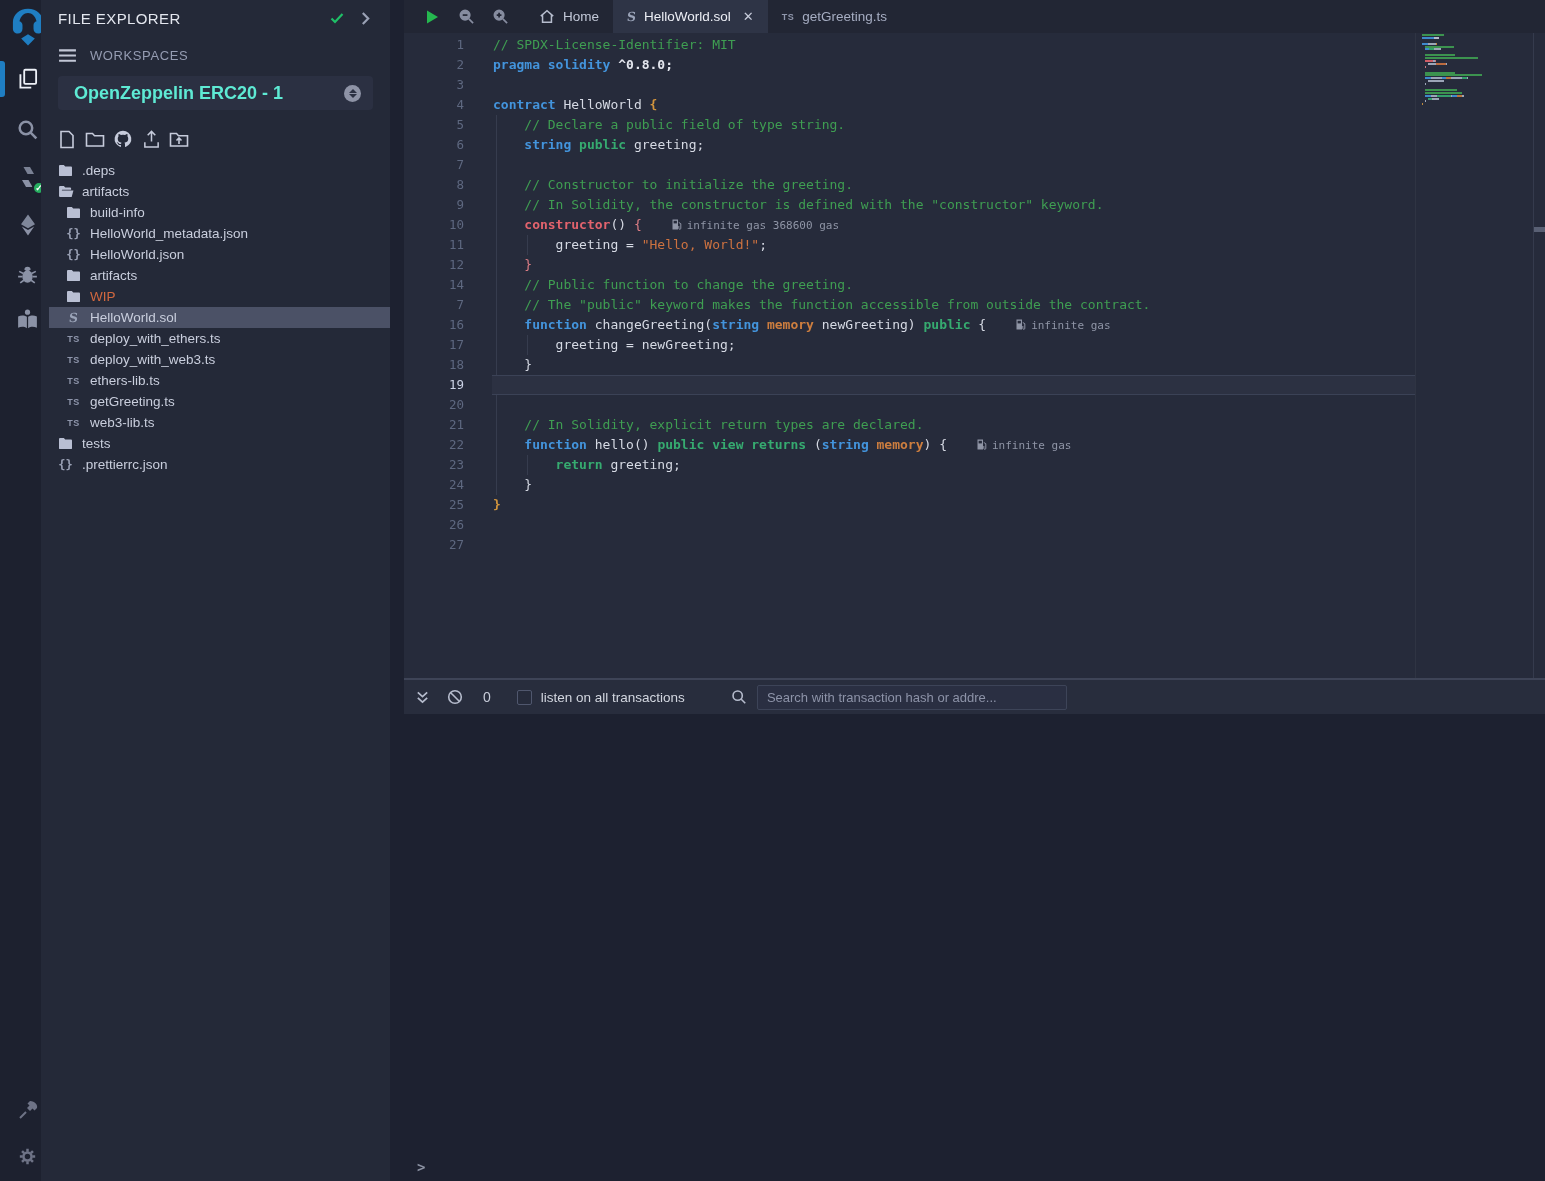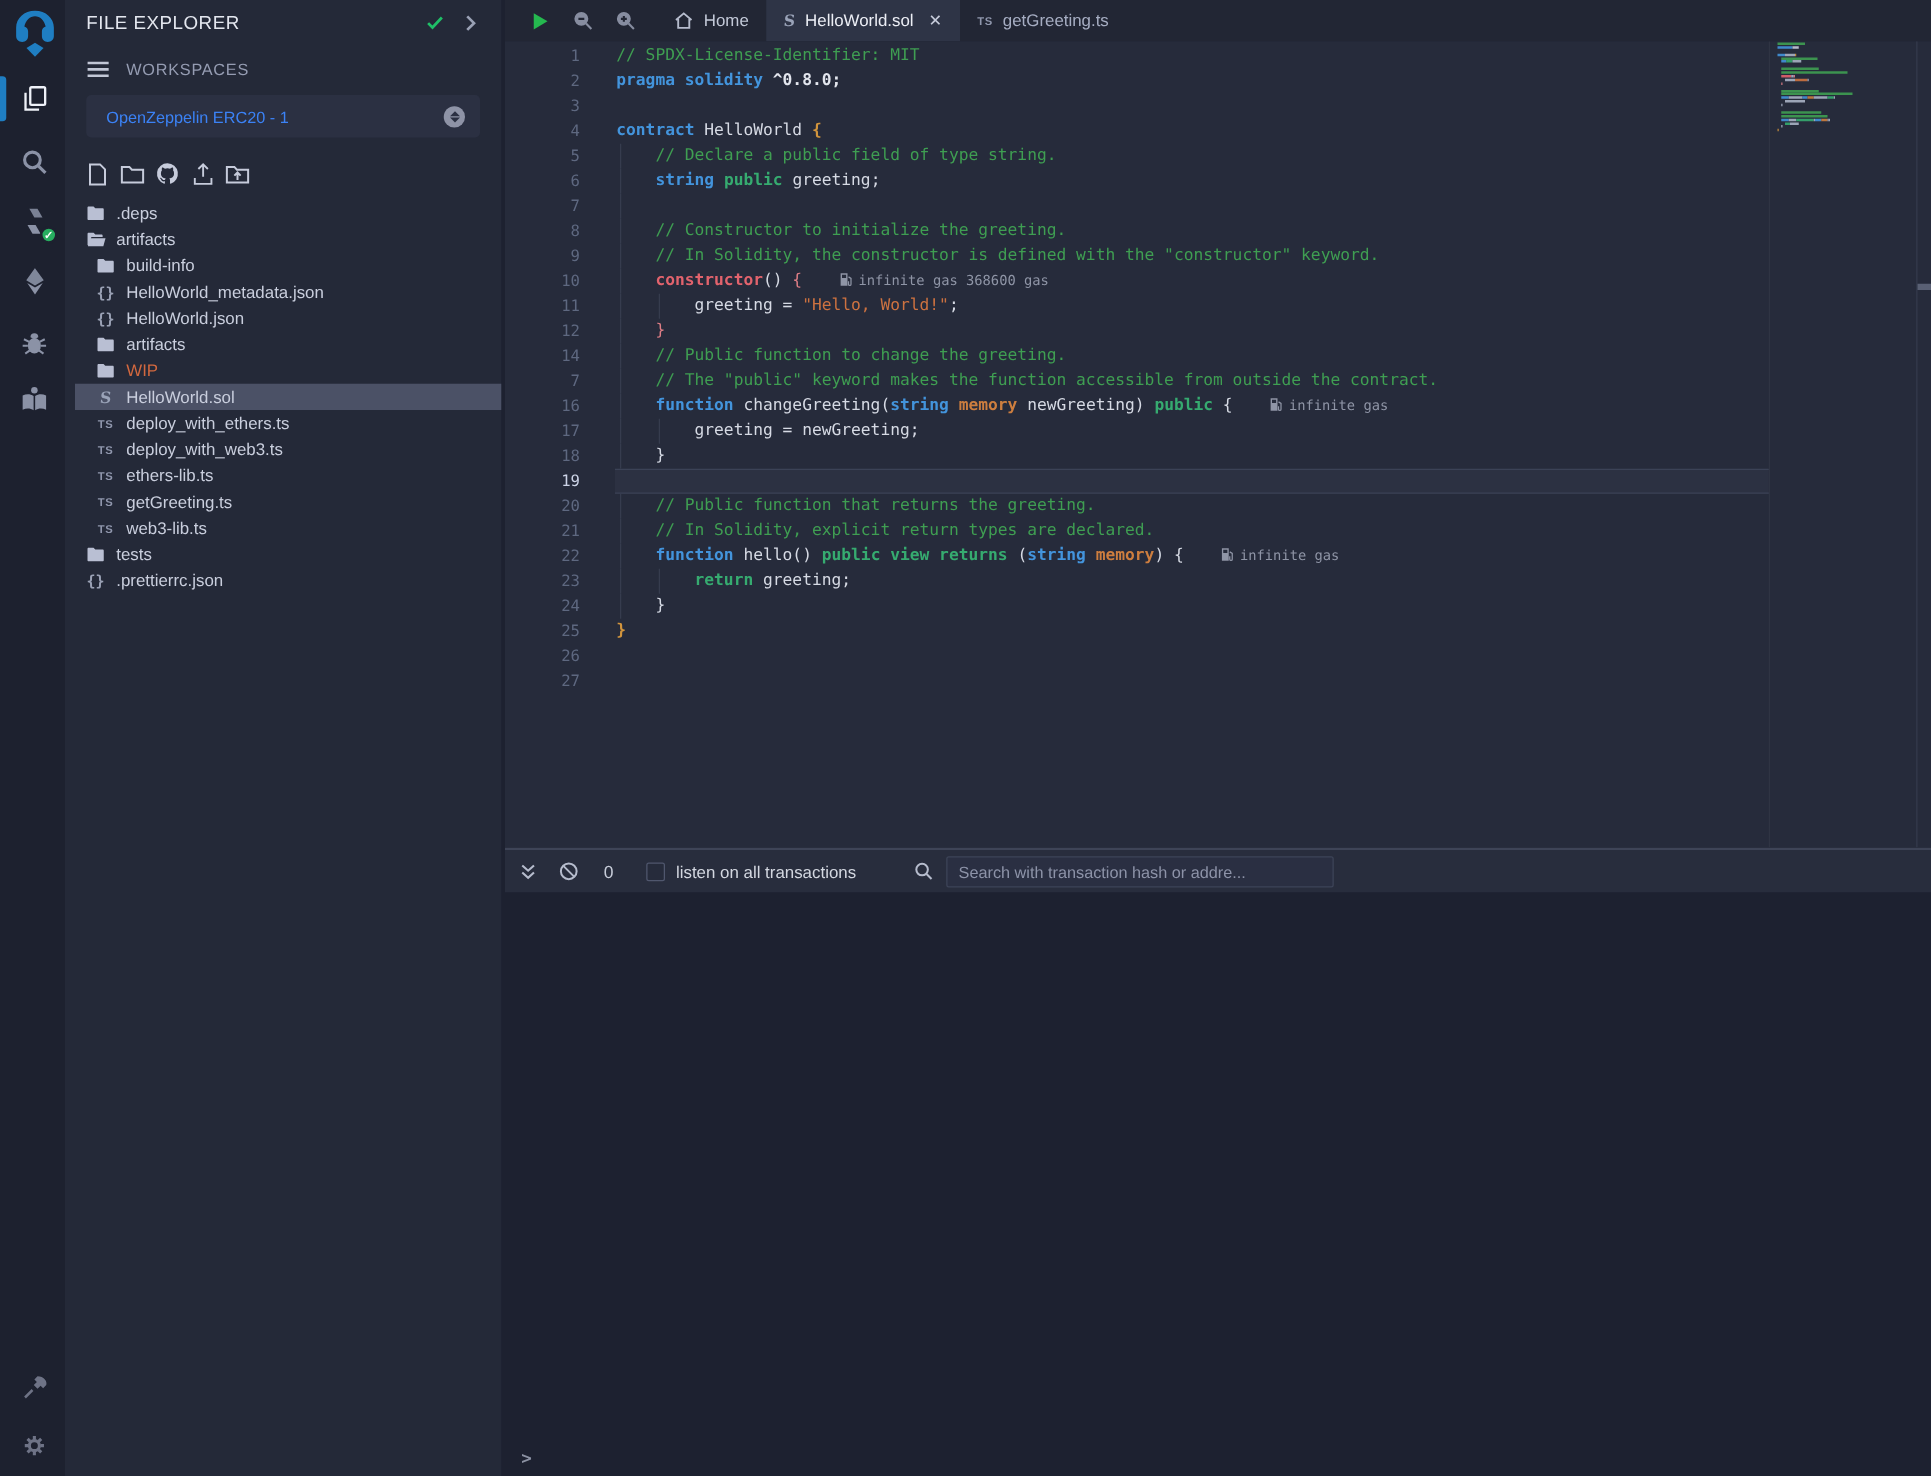--- a/index.html
+++ b/index.html
@@ -21,30 +21,30 @@
   .ib-item{position:absolute;left:0;width:55px;height:38px;display:flex;align-items:center;
     justify-content:center;cursor:pointer}
   .ib-item svg{display:block}
   .ib-item.active::before{content:"";position:absolute;left:0;top:1px;bottom:1px;width:5px;
     background:var(--c-logo);border-radius:0 3px 3px 0}
   .badge{position:absolute;right:9px;bottom:1px;width:14px;height:14px;border-radius:50%;
     background:var(--c-success);border:2px solid var(--bg-iconbar);display:flex;align-items:center;
     justify-content:center;color:#fff;font-size:9px;font-weight:700}
 
   
-  .sidepanel{position:absolute;left:52px;top:0;width:349px;height:100%;background:var(--bg-panel)}
+  .sidepanel{position:absolute;left:41px;top:0;width:349px;height:100%;background:var(--bg-panel)}
   .fe-header{display:flex;align-items:center;height:36px;padding:0 18px 0 17px}
   .fe-title{font-size:15px;letter-spacing:.4px;color:#e4e7ef;font-weight:400}
   .fe-header .sp{flex:1}
   .hdr-ico{margin-left:14px;cursor:pointer;display:flex}
   .ws-row{display:flex;align-items:center;padding-left:17px;margin-top:8px;height:22px}
   .ws-label{margin-left:13px;font-size:13px;letter-spacing:.6px;color:#959cb2}
   .ws-select{margin:10px 17px 0 17px;height:34px;background:#2b3042;border-radius:4px;
     display:flex;align-items:center;padding:0 12px 0 16px;cursor:pointer}
-  .ws-name{flex:1;font-size:13px;font-weight:400;color:#3b82f6}
+  .ws-name{flex:1;font-size:18px;font-weight:700;color:#5eead4}
   .sort-circle{width:17px;height:17px;border-radius:50%;background:#8e93a6;display:flex;
     flex-direction:column;align-items:center;justify-content:center;gap:1px}
   .sort-circle i{display:block;width:0;height:0;border-left:4px solid transparent;border-right:4px solid transparent}
   .sort-circle .up{border-bottom:4px solid #2b3042}
   .sort-circle .dn{border-top:4px solid #2b3042}
   .fe-toolbar{display:flex;align-items:center;gap:8px;padding-left:16px;margin-top:17px;height:24px}
   .tool-btn{width:20px;height:22px;display:flex;align-items:center;justify-content:center;cursor:pointer}
   .file-tree{margin-top:9px}
   .tree-row{display:flex;align-items:center;height:21px;font-size:13.5px;color:#c9cedd;cursor:pointer}
   .tree-row.d1{padding-left:16px}
@@ -411,21 +411,21 @@
           <div class="line"><span class="guide" style="left: 92px;"></span><span class="gutter-num">14</span><span class="code"><span class="cm">    // Public function to change the greeting.</span></span></div>
           <div class="line"><span class="guide" style="left: 92px;"></span><span class="gutter-num">7</span><span class="code"><span class="cm">    // The "public" keyword makes the function accessible from outside the contract.</span></span></div>
           <div class="line"><span class="guide" style="left: 92px;"></span><span class="gutter-num">16</span><span class="code"><span class="kb">    function</span><span class="pl"> changeGreeting(</span><span class="kb">string</span><span class="ko"> memory</span><span class="pl"> newGreeting) </span><span class="kg">public </span><span class="pl">{</span><span class="gas"><svg width="10" height="11" viewBox="0 0 10 11">
                   <path fill="#8f95a6" d="M0.5 0.5h5.5v10H0.5z"></path>
                   <rect x="1.6" y="1.8" width="3.3" height="2.6" fill="#262b3b"></rect>
                   <path fill="none" stroke="#8f95a6" stroke-width="1" d="M6.8 3.5l2 1.2v4.6a1 1 0 0 1-2 0V7"></path>
                 </svg><span>infinite gas</span></span></span></div>
           <div class="line"><span class="guide" style="left: 92px;"></span><span class="guide" style="left: 123.3px;"></span><span class="gutter-num">17</span><span class="code"><span class="pl">        greeting = newGreeting;</span></span></div>
           <div class="line"><span class="guide" style="left: 92px;"></span><span class="gutter-num">18</span><span class="code"><span class="pl">    }</span></span></div>
           <div class="line current"><span class="guide" style="left: 92px;"></span><span class="gutter-num">19</span><span class="code"></span></div>
-          <div class="line"><span class="guide" style="left: 92px;"></span><span class="gutter-num">20</span><span class="code"><span class="cm">    // Public function that returns the greeting.</span></span></div>
+          <div class="line"><span class="guide" style="left: 92px;"></span><span class="gutter-num">20</span></div>
           <div class="line"><span class="guide" style="left: 92px;"></span><span class="gutter-num">21</span><span class="code"><span class="cm">    // In Solidity, explicit return types are declared.</span></span></div>
           <div class="line"><span class="guide" style="left: 92px;"></span><span class="gutter-num">22</span><span class="code"><span class="kb">    function</span><span class="pl"> hello() </span><span class="kg">public view returns</span><span class="pl"> (</span><span class="kb">string</span><span class="ko"> memory</span><span class="pl">) </span><span class="pl">{</span><span class="gas"><svg width="10" height="11" viewBox="0 0 10 11">
                   <path fill="#8f95a6" d="M0.5 0.5h5.5v10H0.5z"></path>
                   <rect x="1.6" y="1.8" width="3.3" height="2.6" fill="#262b3b"></rect>
                   <path fill="none" stroke="#8f95a6" stroke-width="1" d="M6.8 3.5l2 1.2v4.6a1 1 0 0 1-2 0V7"></path>
                 </svg><span>infinite gas</span></span></span></div>
           <div class="line"><span class="guide" style="left: 92px;"></span><span class="guide" style="left: 123.3px;"></span><span class="gutter-num">23</span><span class="code"><span class="kg">        return</span><span class="pl"> greeting;</span></span></div>
           <div class="line"><span class="guide" style="left: 92px;"></span><span class="gutter-num">24</span><span class="code"><span class="pl">    }</span></span></div>
           <div class="line"><span class="gutter-num">25</span><span class="code"><span class="b1">}</span></span></div>
           <div class="line"><span class="gutter-num">26</span><span class="code"></span></div>

